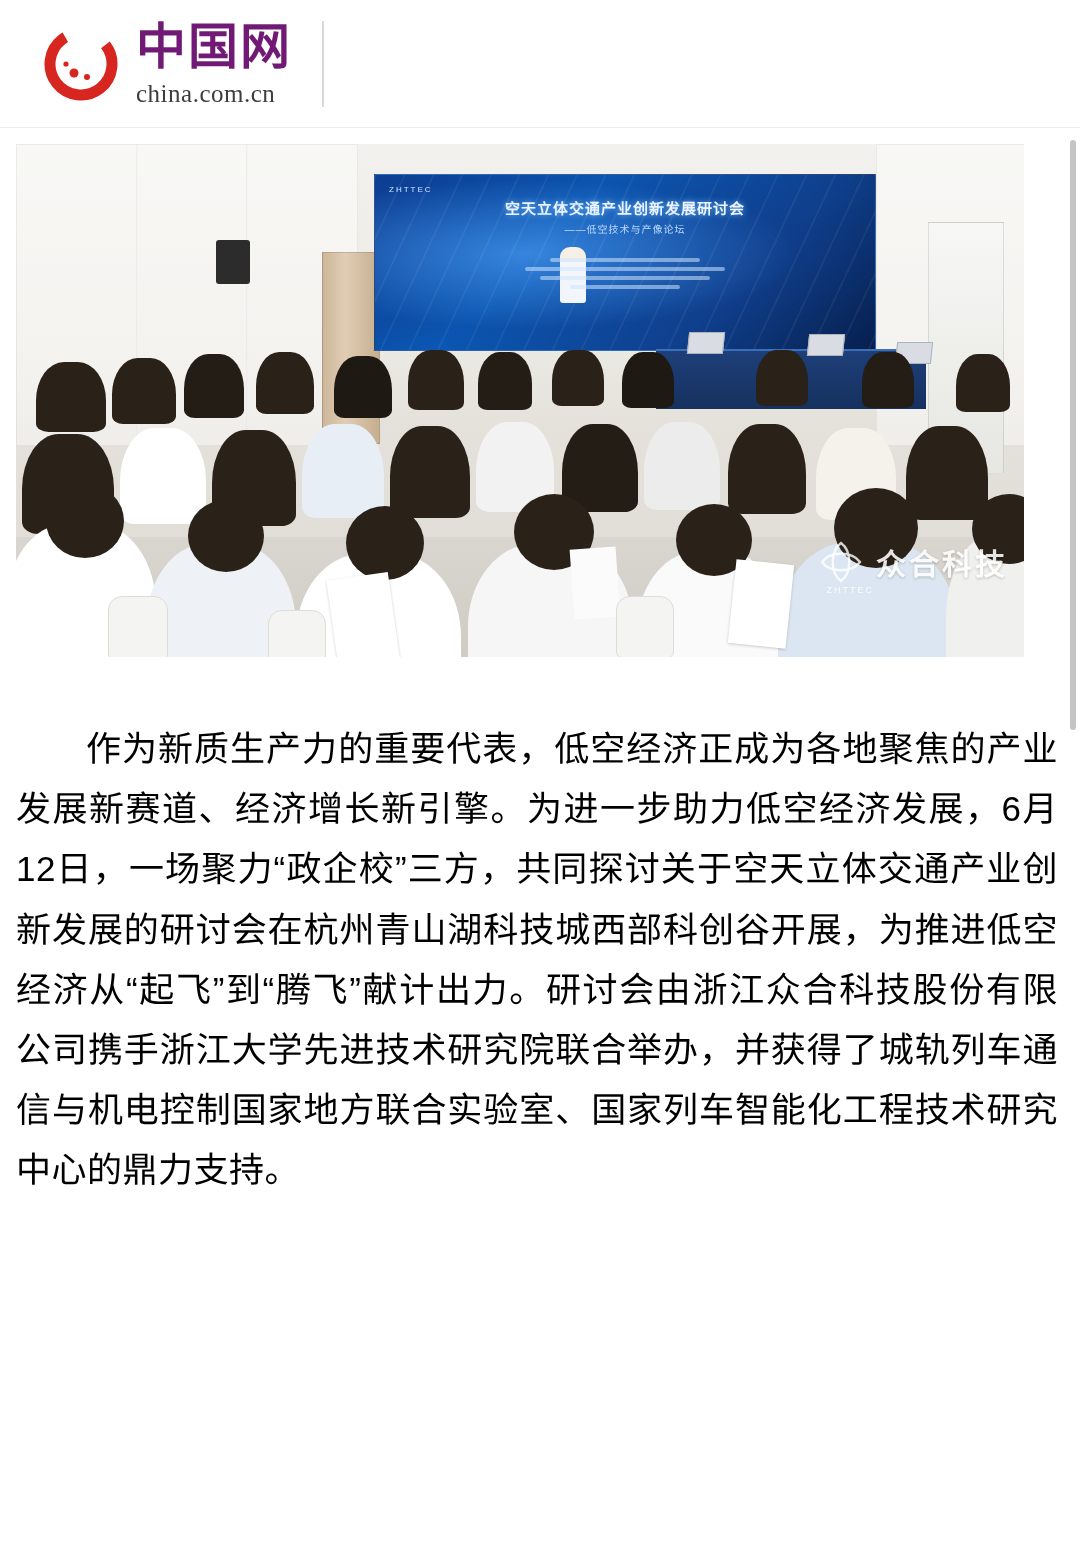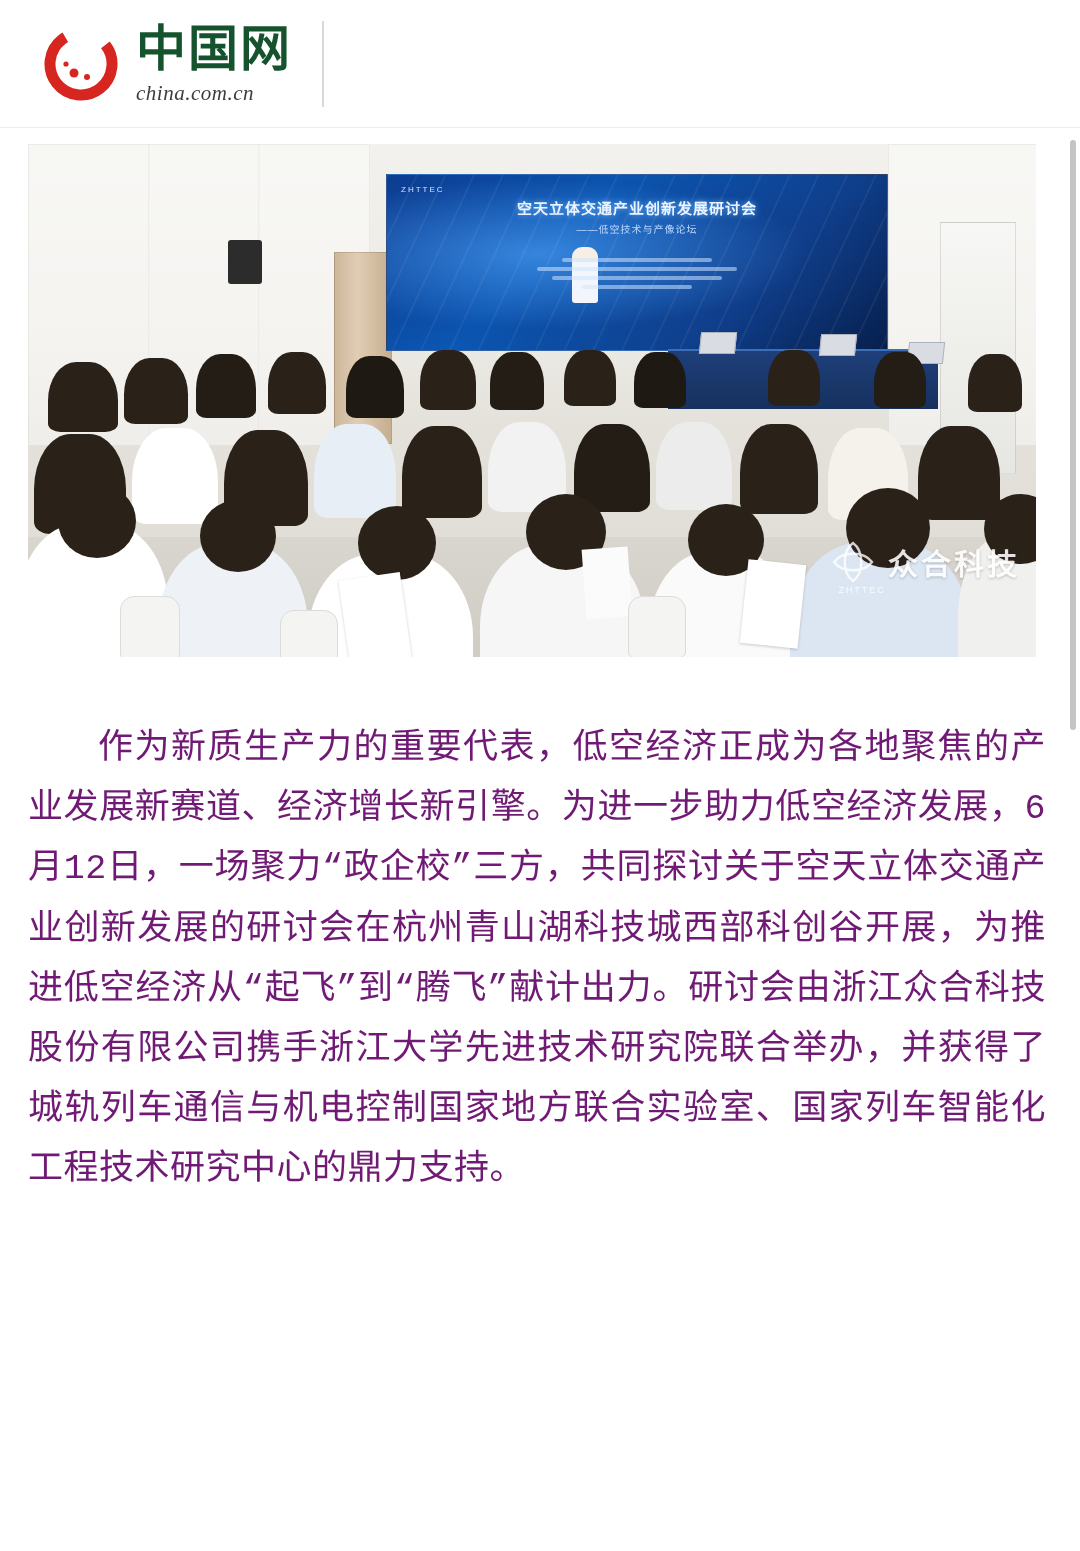--- a/index.html
+++ b/index.html
@@ -39,51 +39,50 @@
   .logo-mark svg { display: block; }
   .logo-text {
     display: flex;
     flex-direction: column;
     justify-content: center;
     line-height: 1;
   }
   .logo-cn {
     font-size: 50px;
     font-weight: bold;
-    color: #14532d;
+    color: #701a75;
     letter-spacing: 2px;
     font-family: "DejaVu Sans", "Liberation Sans", sans-serif;
   }
   .logo-en {
-    font-size: 21px;
+    font-size: 25px;
     color: #3d3d3d;
     letter-spacing: 0.5px;
     margin-top: 9px;
     font-family: "Liberation Serif", serif;
-    font-style: italic;
   }
   .header-divider {
     width: 2px;
     height: 86px;
     background: #d8d8d8;
     margin-left: 30px;
   }
   .header-rule {
     position: absolute;
     left: 0;
     right: 0;
     bottom: 0;
     height: 1px;
     background: #ececec;
   }
 
   
   .article {
     position: relative;
-    padding: 0 28px;
+    padding: 0 16px;
     box-sizing: border-box;
   }
 
   .figure {
     margin: 16px 0 0 0;
   }
   .photo {
     position: relative;
     width: 1008px;
     height: 513px;
@@ -261,25 +260,25 @@
     font-size: 30px;
     margin: 58px 0 0 0;
     letter-spacing: 2px;
     font-family: "DejaVu Sans", "Liberation Sans", sans-serif;
   }
 
   .paragraph {
     margin: 62px 6px 0 0;
     font-size: 35px;
     line-height: 1.72;
-    color: #701a75;
+    color: #000000;
     text-align: justify;
     text-indent: 2em;
     letter-spacing: 0.5px;
-    font-family: Liberation Mono, monospace;
+    font-family: Liberation Sans, sans-serif;
   }
 
   
   .scrollbar-track {
     position: absolute;
     right: 4px;
     top: 140px;
     width: 6px;
     height: 1400px;
   }

